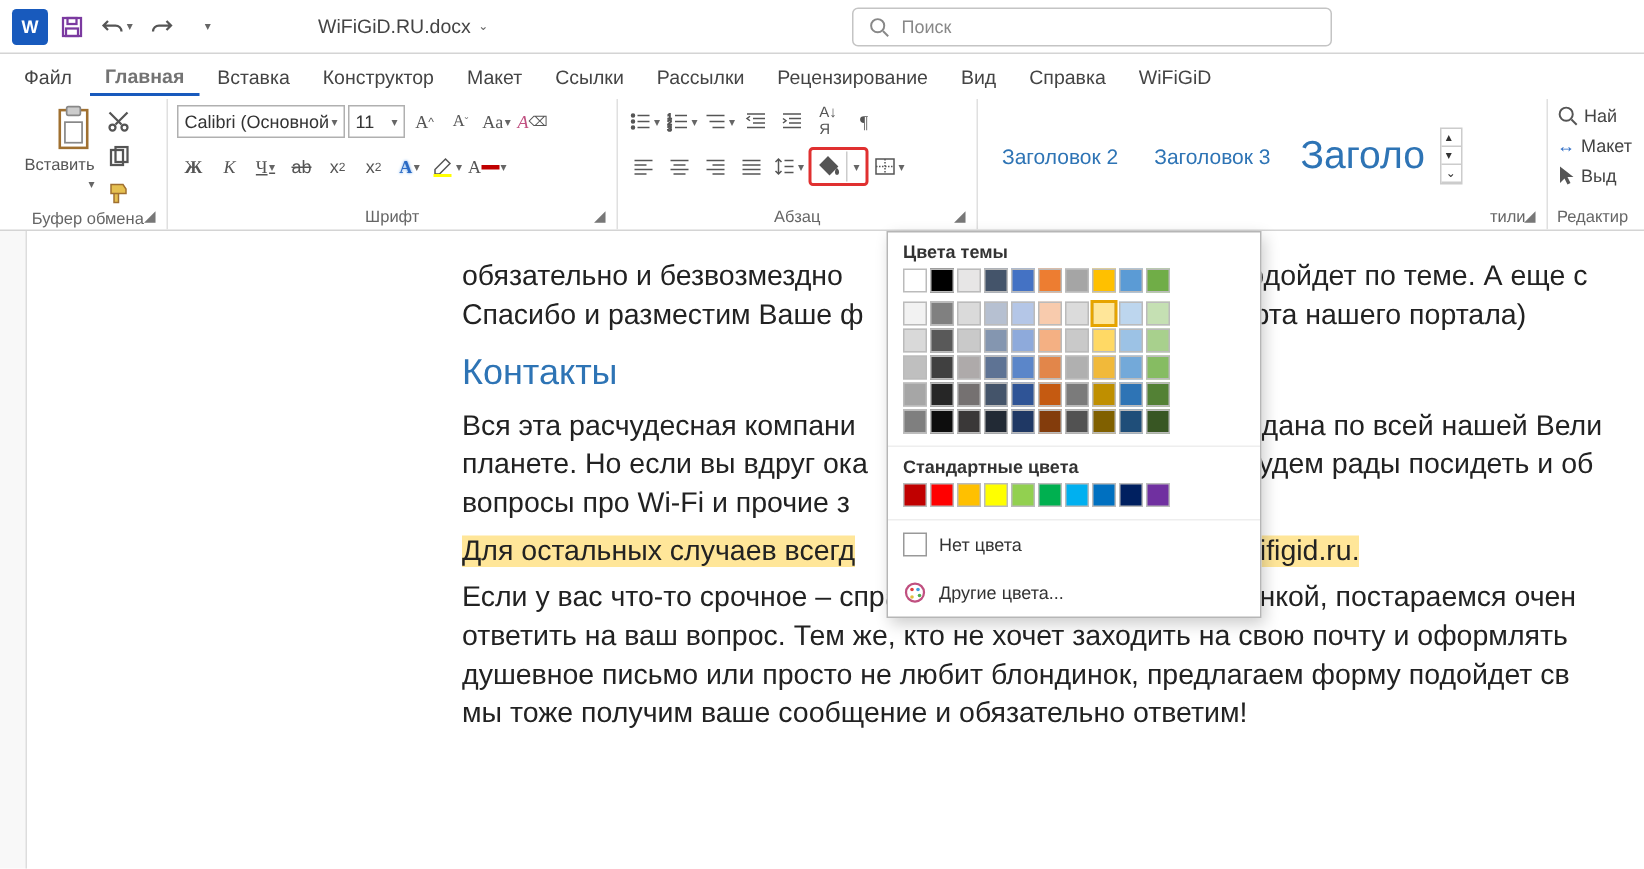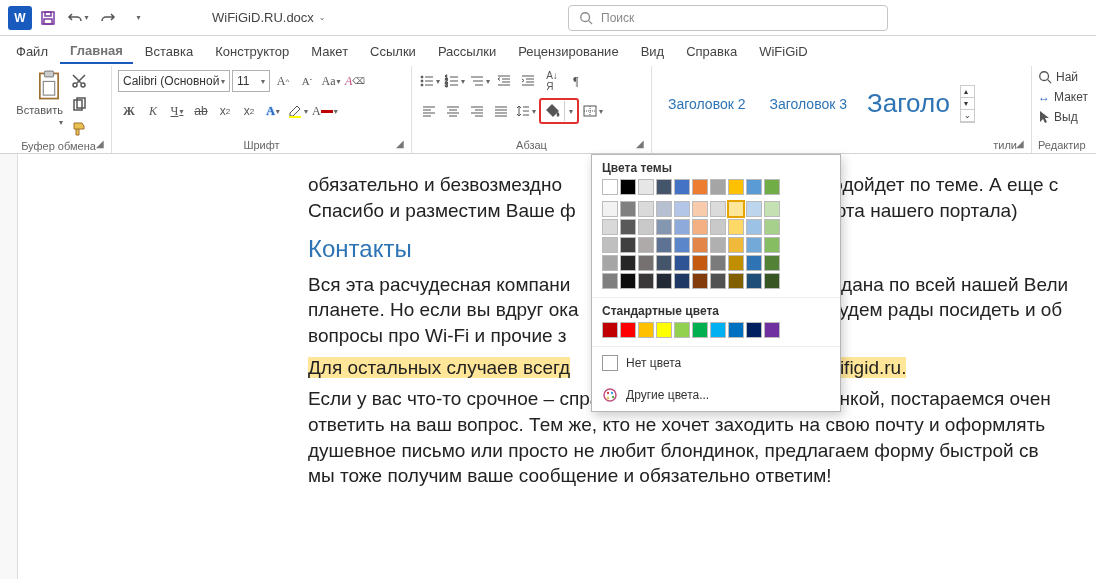--- a/index.html
+++ b/index.html
@@ -335,21 +335,21 @@
 <div class="doc-area">
   <p><span>обязательно и безвозмездно</span><span style="display:inline-block;width:260px"></span><span>подойдет по теме. А еще с</span></p>
   <p><span>Спасибо и разместим Ваше ф</span><span style="display:inline-block;width:260px"></span><span>рта нашего портала)</span></p>
   <h2>Контакты</h2>
   <p><span>Вся эта расчудесная компани</span><span style="display:inline-block;width:260px"></span><span>идана по всей нашей Вели</span></p>
   <p><span>планете. Но если вы вдруг ока</span><span style="display:inline-block;width:250px"></span><span>будем рады посидеть и об</span></p>
   <p>вопросы про Wi-Fi и прочие з</p>
   <p style="margin:6px 0"><span class="hl"><span>Для остальных случаев всегд</span></span><span style="display:inline-block;width:256px"></span><span class="hl">wifigid.ru.</span></p>
   <p>Если у вас что-то срочное – справа внизу есть чат с Блондинкой, постараемся очен</p>
   <p>ответить на ваш вопрос. Тем же, кто не хочет заходить на свою почту и оформлять</p>
-  <p>душевное письмо или просто не любит блондинок, предлагаем форму быстрой св</p>
+  <p>душевное письмо или просто не любит блондинок, предлагаем форму подойдет св</p>
   <p>мы тоже получим ваше сообщение и обязательно ответим!</p>
 </div>
 
 <div class="popup">
   <div class="pp-section">
     <div class="title">Цвета темы</div>
     <div class="swatch-grid" id="theme-row1">
         <div class="sw" style="background: rgb(255, 255, 255);"></div>
         <div class="sw" style="background: rgb(0, 0, 0);"></div>
         <div class="sw" style="background: rgb(231, 230, 230);"></div>

